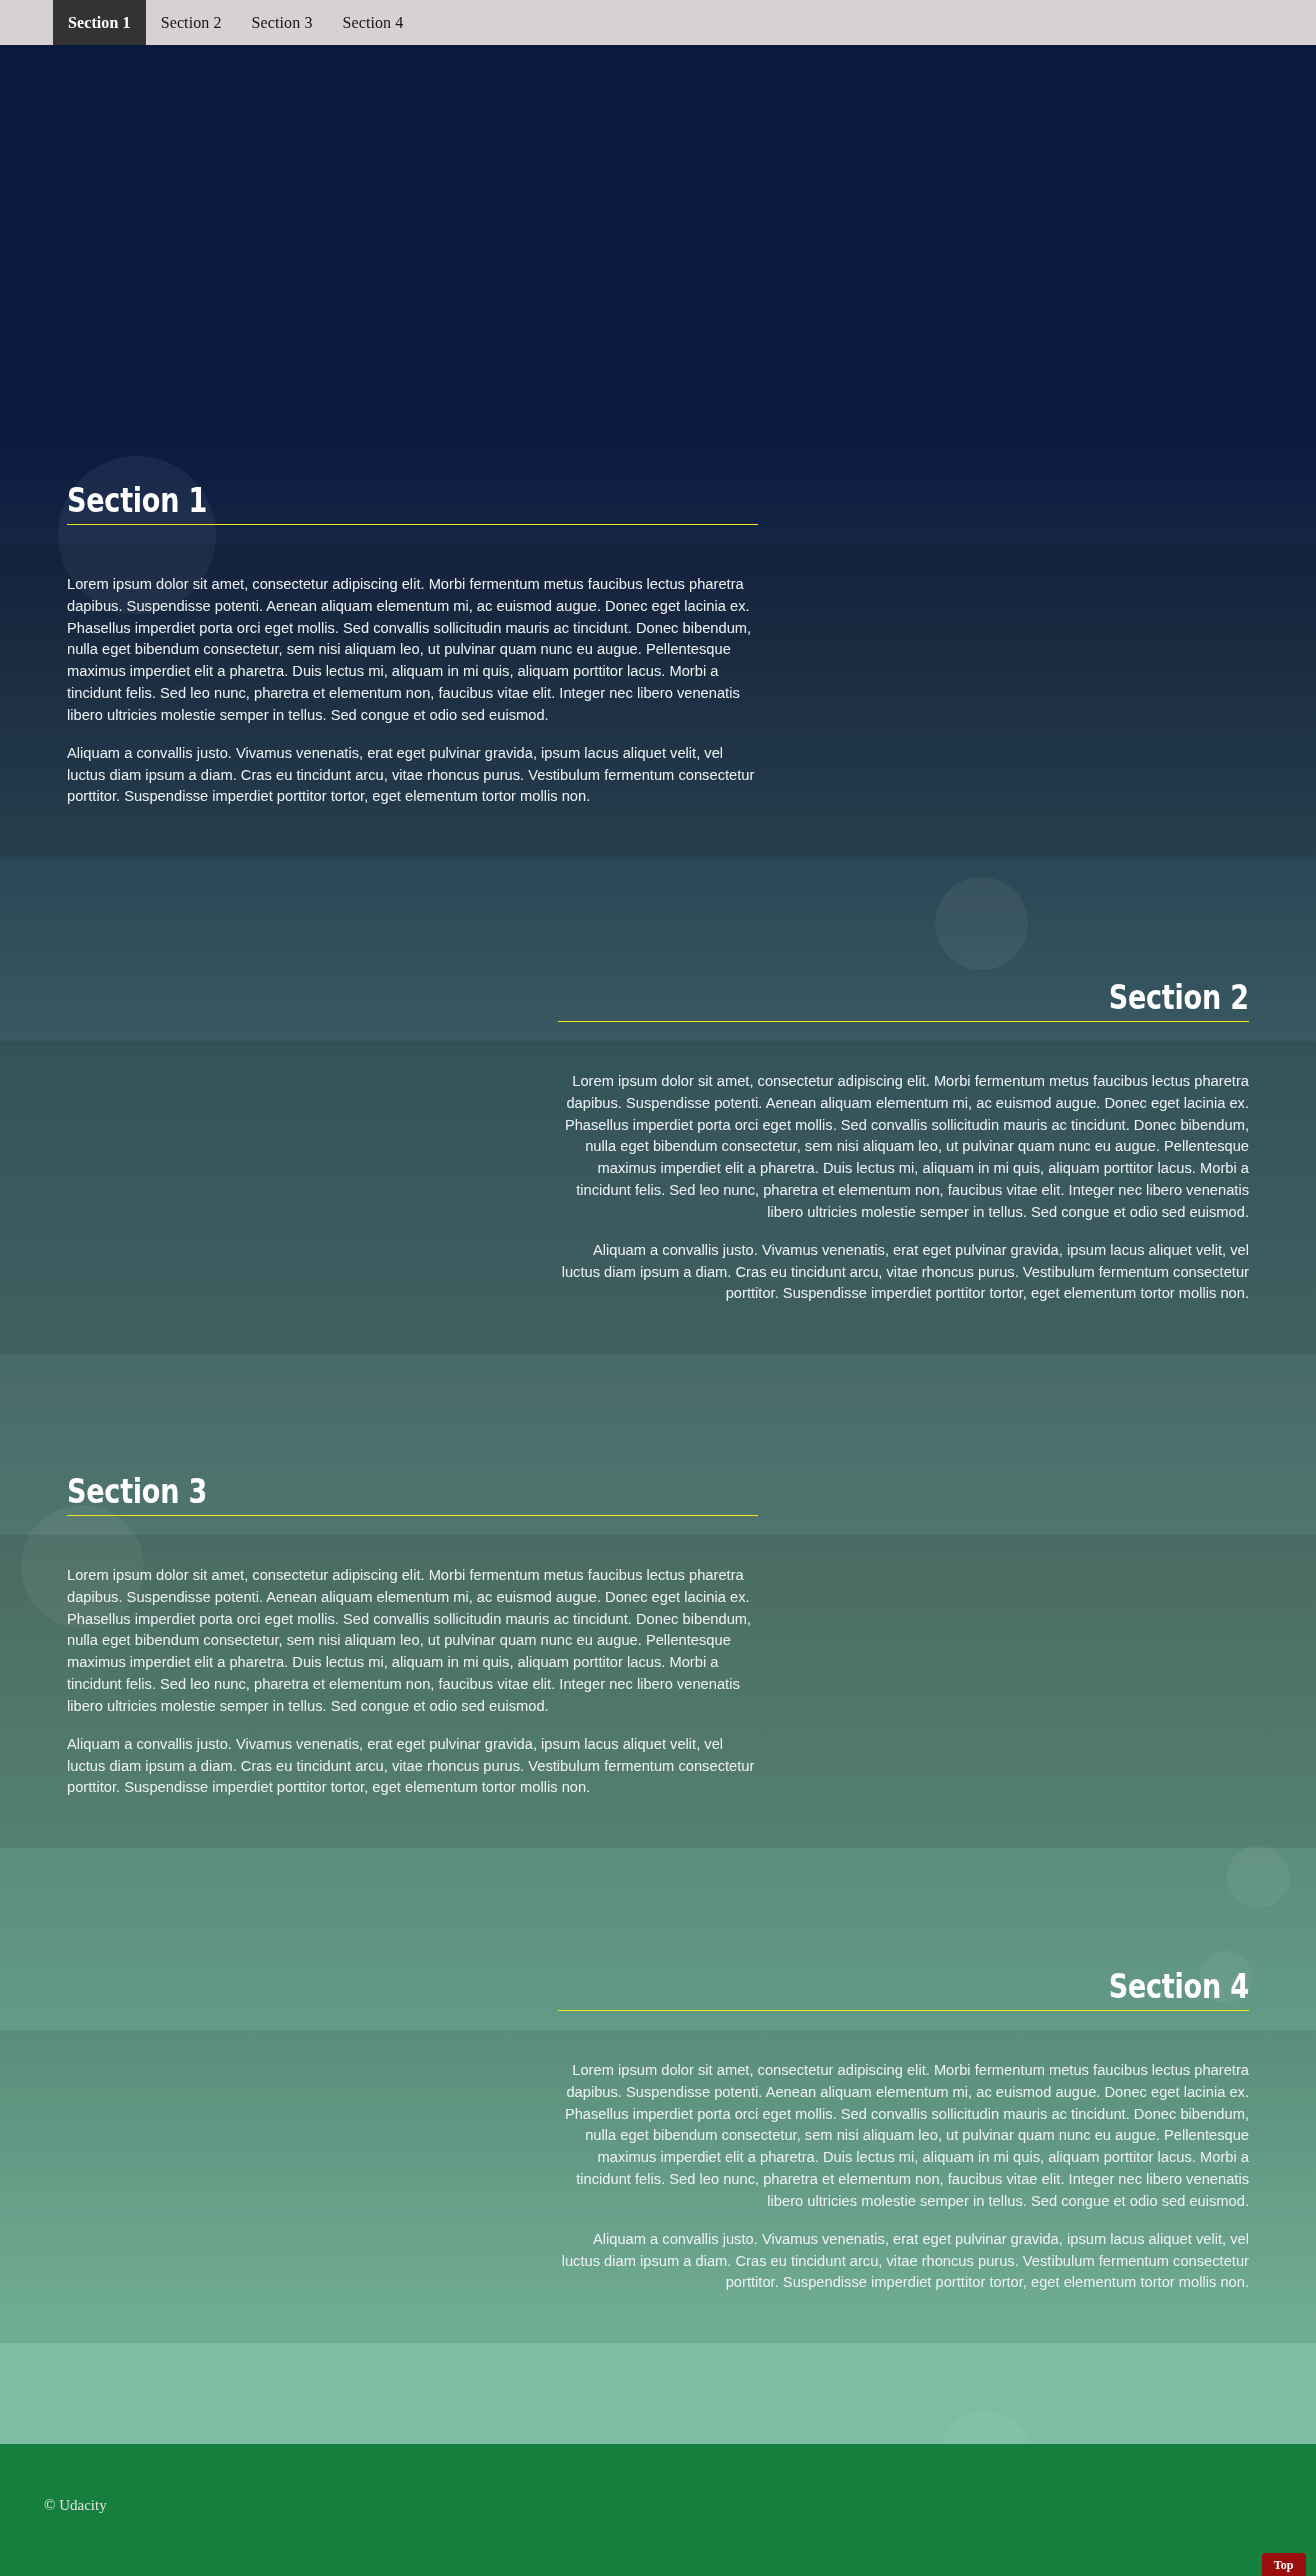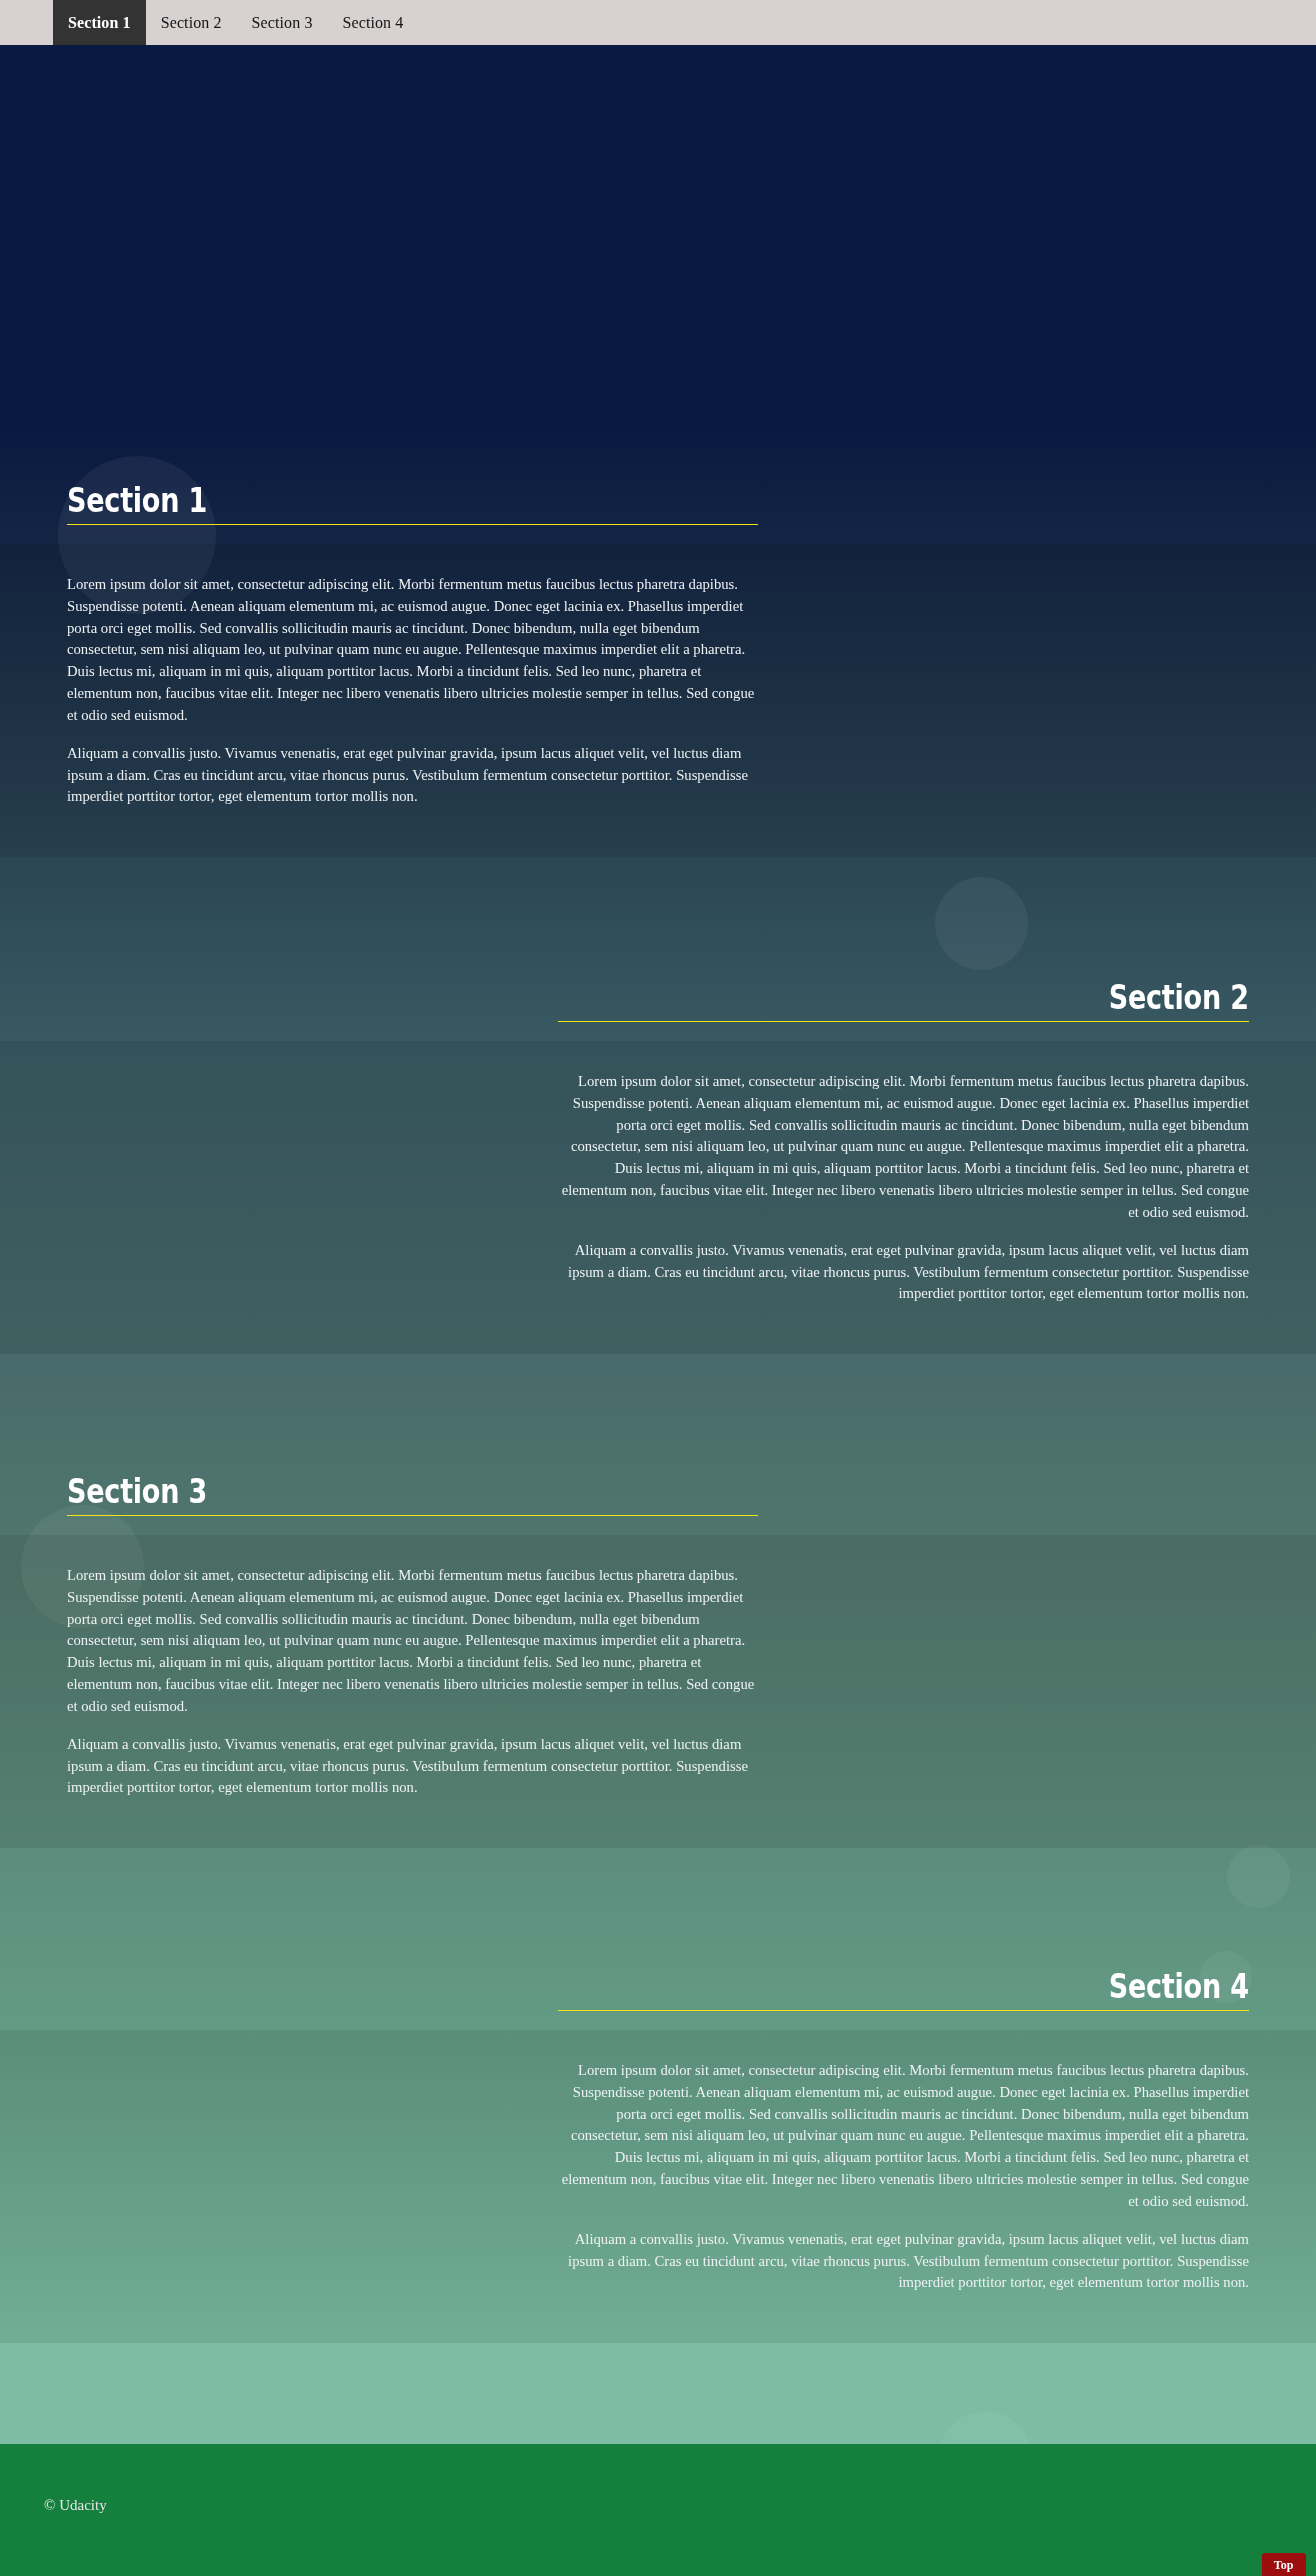--- a/index.html
+++ b/index.html
@@ -124,21 +124,21 @@
   }
   .sec-left .section-rule  { width: 691px; margin-left: 0; }
   .sec-right .section-rule { width: 691px; margin-left: auto; }
 
   .section-body {
     margin-top: 19px;
     background: rgba(0,0,0,0.085);
     padding: 30px 67px 49px 67px;
   }
   .section-body p {
-    font-family: Liberation Serif, serif;
+    font-family: Liberation Sans, sans-serif;
     font-size: 14.7px;
     line-height: 1.48;
     color: #eef2f4;
     width: 691px;
     margin-bottom: 16.5px;
   }
   .section-body p:last-child { margin-bottom: 0; }
 
   .sec-left  .section-body p { text-align: left;  margin-right: auto; }
   .sec-right .section-body p { text-align: right; margin-left: auto; }

